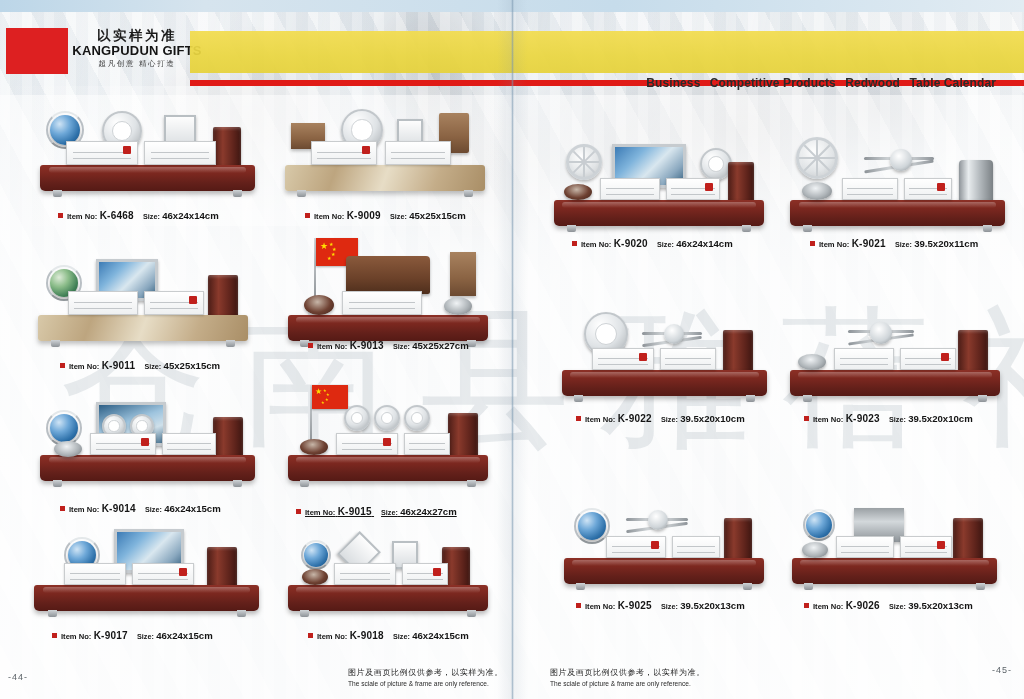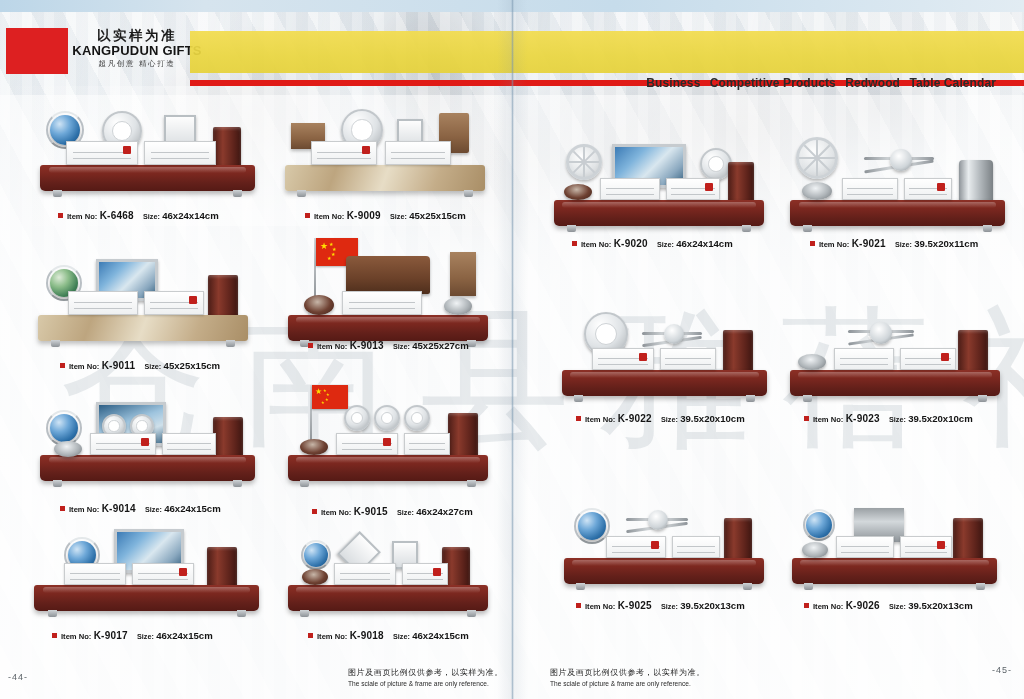--- a/index.html
+++ b/index.html
@@ -480,21 +480,21 @@
             <i class="ln" style="top:15px"></i>
             <span class="redmark"></span>
           </div>
         <div class="card" style="left:116px; width:46px; height:22px;">
             <i class="ln" style="top:9px"></i>
             <i class="ln" style="top:15px"></i>
           </div>
         <div class="feet"></div>
       </div>
     </div>
-    <div class="caption" style="left:312px; top:506px;">
+    <div class="caption" style="left:296px; top:506px;text-decoration:underline;">
       <span class="sq"></span><span class="lbl">Item No:</span>
       <span class="code">K-9015</span>
       <span class="szlbl">Size:</span>
       <span class="sz">46x24x27cm</span>
     </div>
 
     <div class="item" style="left:34px; top:525px; width:225px; height:100px;">
       <div class="photo" style="height:100px;">
         <div class="globe" style="left:34px; top:16px; width:28px; height:28px;"></div>
         <div class="globe-ring" style="left:30px; top:12px; width:36px; height:36px;"></div>

